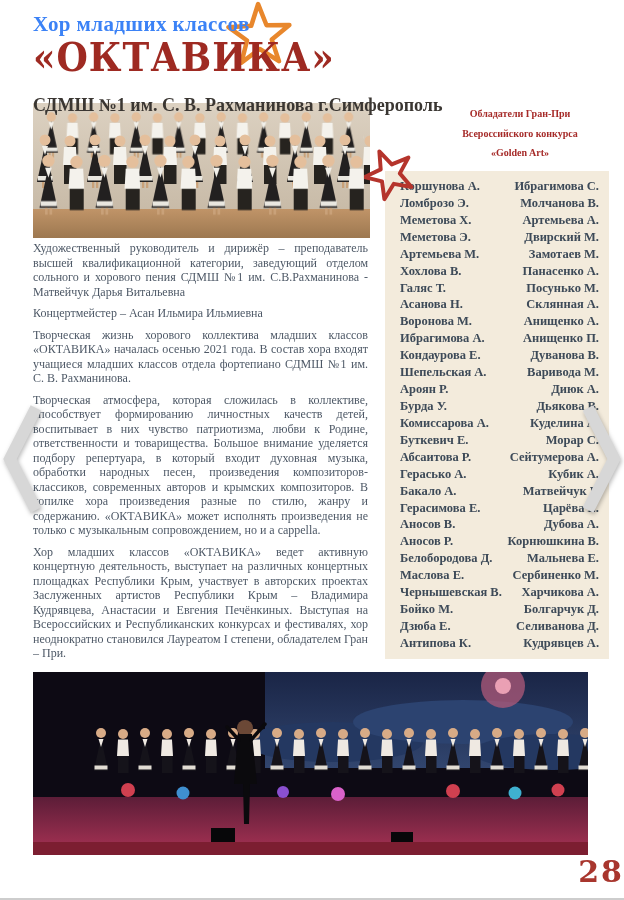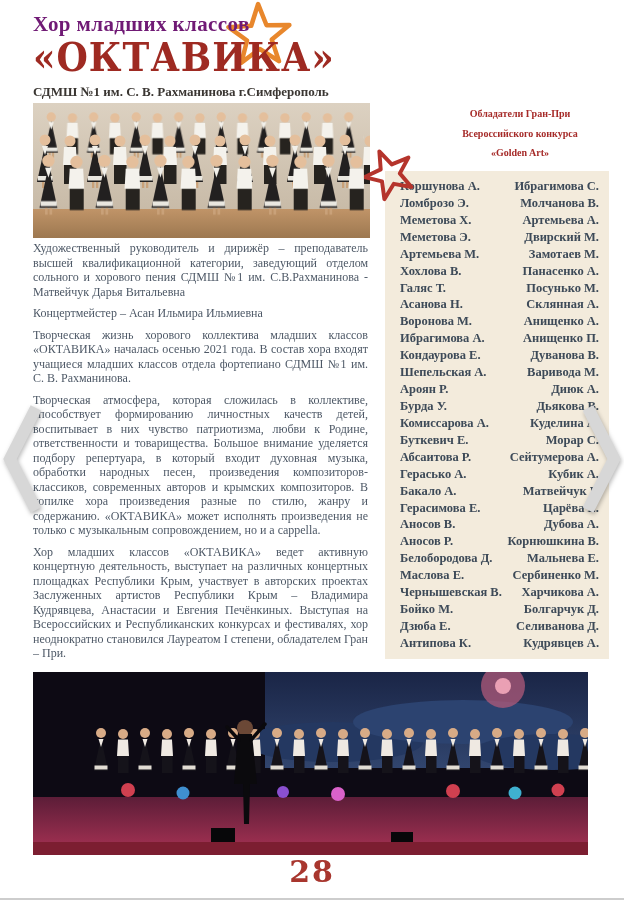--- a/index.html
+++ b/index.html
@@ -1,25 +1,25 @@
 <!DOCTYPE html>
 <html style="--title-red: #9e2a22; --heading-red: #a62b29; --panel-bg: #f3ebdc; --names-text: #3d4a58; --body-text: #4d5866; --pagenum-red: #a8362e;"><head>
 <meta charset="utf-8">
 <style>
   html,body{margin:0;padding:0;background:#ffffff;}
   .page{position:relative;width:624px;height:900px;background:#fff;overflow:hidden;
         font-family:"Liberation Serif",serif;}
 
   
   .header{position:absolute;left:33px;top:12px;z-index:2;}
-  .pretitle{font-size:21px;font-weight:bold;color:#701a75;letter-spacing:.4px;}
+  .pretitle{font-size:21px;font-weight:bold;color:#3b82f6;letter-spacing:.4px;}
   .title{font-size:36px;font-weight:bold;color:var(--title-red,#9e2a22);
          font-family:"DejaVu Serif",serif;line-height:1.02;margin-top:1px;
          transform:scaleY(1.08);transform-origin:left top;letter-spacing:1px;}
-  .subtitle{font-size:13px;font-weight:bold;color:#3a3632;margin-top:9px;}
+  .subtitle{font-size:18px;font-weight:bold;color:#3a3632;margin-top:20px;}
 
   .star-orange{position:absolute;left:226px;top:0px;z-index:1;}
   .star-red{position:absolute;left:364px;top:146px;z-index:3;}
 
   
   .photo-top{position:absolute;left:33px;top:103px;width:337px;height:135px;z-index:1;}
   .photo-top svg,.photo-bottom svg{display:block;width:100%;height:100%;}
   .photo-bottom{position:absolute;left:33px;top:672px;width:555px;height:183px;}
 
   
@@ -31,21 +31,21 @@
         justify-content:space-between;z-index:1;}
   .award-row{display:flex;justify-content:space-between;
         font-size:12.5px;font-weight:bold;color:var(--names-text,#3d4a58);line-height:15px;}
 
   
   .body-text{position:absolute;left:33px;top:241px;width:339px;height:424px;overflow:hidden;
         color:var(--body-text,#4d5866);font-size:12px;line-height:14.5px;text-align:justify;}
   .body-text p{margin:0 4px 7px 0;}
 
   
-  .page-number{position:absolute;left:0;top:854px;width:624px;text-align:center;
+  .page-number{position:absolute;left:0;top:854px;width:624px;text-align:right;
         color:var(--pagenum-red,#a8362e);font-size:30px;font-weight:bold;
         font-family:"DejaVu Serif",serif;letter-spacing:2px;}
   .bottom-line{position:absolute;left:0;bottom:0;width:624px;height:2px;background:#cdcdcd;}
 
   
   .nav-btn{position:absolute;top:401px;width:44px;height:116px;cursor:pointer;z-index:5;
         background:transparent;border:none;padding:0;}
   .nav-prev{left:1px;}
   .nav-next{right:1px;}
   .nav-btn svg{filter:drop-shadow(1px 2px 2px rgba(0,0,0,0.28));}

